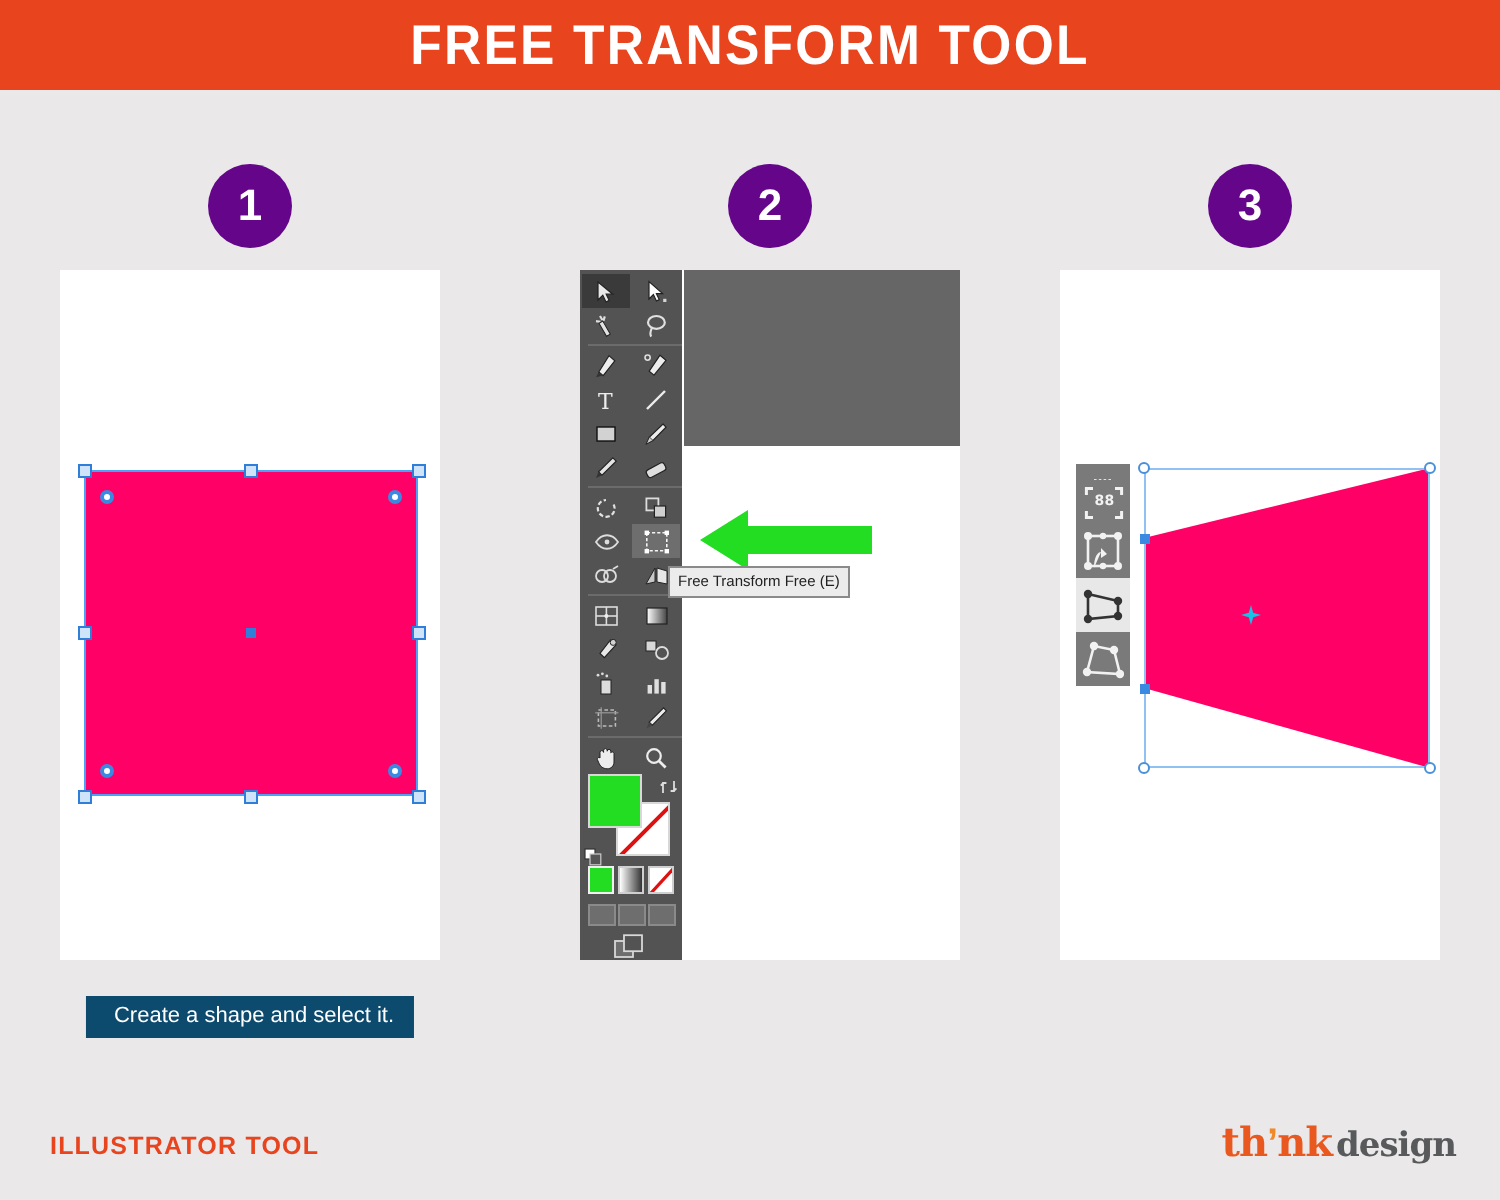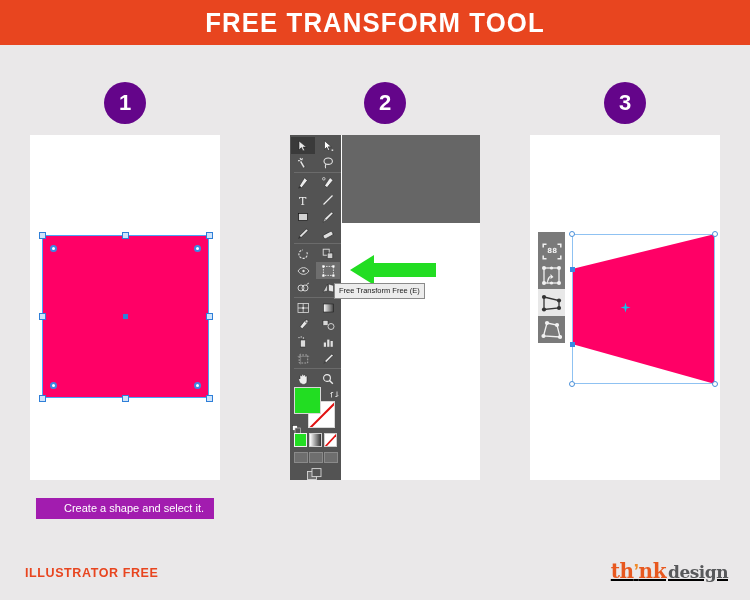--- a/index.html
+++ b/index.html
@@ -36,22 +36,22 @@
     position:absolute;top:22px;left:50%;margin-left:-21px;
     width:42px;height:42px;border-radius:50%;
     background:#64058a;
     color:#fff;font-size:22px;font-weight:bold;
     line-height:42px;text-align:center;
   }
 
   .step-caption{
     position:absolute;top:438px;left:50%;
     transform:translateX(-50%);
-    background:#a21caf;color:#ffffff;
-    font-size:11px;padding:4px 10px 5px 28px;
+    background:#0c4a6e;color:#ffffff;
+    font-size:11px;padding:4px 10px 5px 14px;
     white-space:nowrap;
   }
 
   .canvas{
     position:absolute;top:75px;left:50%;margin-left:-95px;
     width:190px;height:345px;
     background:#ffffff;
   }
 
   
@@ -164,21 +164,20 @@
   
   #footer-tag{
     position:absolute;left:25px;top:566px;
     color:#e8451f;font-size:12.5px;font-weight:bold;letter-spacing:0.6px;
   }
   #logo{
     position:absolute;right:22px;top:559px;
     font-size:20px;font-weight:bold;
     letter-spacing:-0.5px;
     font-family:"DejaVu Serif",serif;
-    text-decoration:underline;
   }
   #logo .lo{color:#e8581f;}
   #logo .lg{color:#58595b;}
   #logo .lq{color:#f08a28;font-family:"Liberation Sans",sans-serif;}
   #logo .design{font-size:17px;margin-left:2px;}
 </style>
 </head>
 <body>
 
 <div id="header">
@@ -575,16 +574,16 @@
     <div class="handle-s" style="left:40px;top:132px;"></div>
     <div class="handle-s" style="left:40px;top:207px;"></div>
 
     <svg style="position:absolute;left:90px;top:167px;" width="11" height="11" viewBox="0 0 11 11">
         <path d="M5.5 0.5 L6.6 4.4 L10.5 5.5 L6.6 6.6 L5.5 10.5 L4.4 6.6 L0.5 5.5 L4.4 4.4 Z" fill="#12c4e8"></path>
       </svg>
   </div>
 
 </div>
 
-<div id="footer-tag">ILLUSTRATOR FREE</div>
+<div id="footer-tag">ILLUSTRATOR TOOL</div>
 <div id="logo">
   <span class="lo">th</span><span class="lq">’</span><span class="lo">nk</span><span class="lg design">design</span>
 </div>
 
 </body></html>

